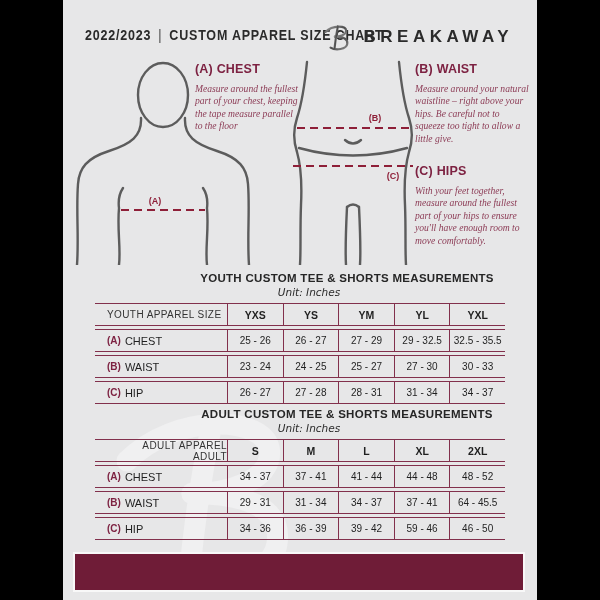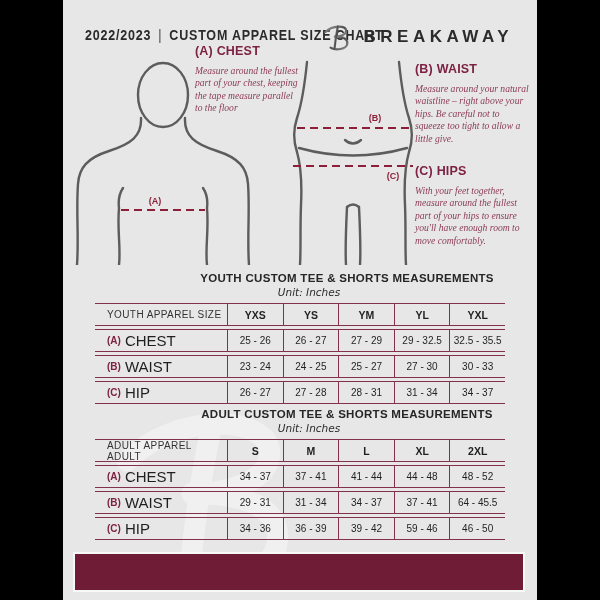--- a/index.html
+++ b/index.html
@@ -37,28 +37,28 @@
   .m-text{margin-top:7px;font-size:9.6px;line-height:12.4px;font-style:italic;
     color:#8c3b55;font-family:Liberation Serif, serif;}
   
   .tbl-title{position:absolute;width:568px;text-align:center;font-size:11.5px;font-weight:800;
     color:#262626;letter-spacing:0.3px;}
   .tbl-unit{position:absolute;width:492px;text-align:center;font-size:10.5px;font-style:italic;
     color:#2b2b2b;font-family:"DejaVu Sans",sans-serif;}
   .sizes-table{position:absolute;left:32px;width:410px;}
   .trow{display:grid;grid-template-columns:132px repeat(5,1fr);
     border-top:1.5px solid var(--table-border);border-bottom:1.5px solid var(--table-border);
-    height:23px;box-sizing:border-box;margin-bottom:3px;}
+    height:23px;box-sizing:border-box;margin-bottom:3px;text-align:right;}
   .cell{display:flex;align-items:center;justify-content:center;font-size:10px;color:#1f1f1f;
     border-left:1.5px solid var(--table-border);}
   .cell.first{justify-content:flex-start;padding-left:12px;border-left:none;}
   .thead .cell{font-weight:700;font-size:10.5px;}
   .thead .cell.first{font-weight:400;font-size:10px;letter-spacing:0.4px;color:#333;}
   .marker{color:var(--accent-maroon);font-weight:800;margin-right:4px;}
-  .row-label{font-weight:400;color:#1f1f1f;font-size:15px;}
+  .row-label{font-weight:400;color:#1f1f1f;font-size:11px;}
   
   .watermark{position:absolute;left:14px;top:396px;width:300px;height:200px;opacity:0.85;}
   .watermark path{fill:none;stroke:var(--watermark-gray);stroke-width:4.2;stroke-linecap:round;}
   .footer-bar{position:absolute;left:10px;top:552px;width:452px;height:40px;
     background:var(--footer-maroon);border:2px solid #f8f8f8;box-sizing:border-box;}
 </style>
 </head>
 <body>
 
 <div class="stage">
@@ -104,21 +104,21 @@
       <path d="M12,88 Q66,103 120,88"></path>
       <path d="M60,147 Q66,142 72,147"></path>
       <path d="M60,147 C59,168 58,188 59,205"></path>
       <path d="M72,147 C73,168 74,188 73,205"></path>
       <line class="dash" x1="10" y1="68" x2="122" y2="68"></line>
       <line class="dash" x1="6" y1="106" x2="126" y2="106"></line>
       <text class="marker-txt" x="88" y="61" text-anchor="middle">(B)</text>
       <text class="marker-txt" x="106" y="119" text-anchor="middle">(C)</text>
     </svg>
 
-    <div class="m-block" style="left:132px;top:44px;width:106px;">
+    <div class="m-block" style="left:132px;top:62px;width:106px;">
       <div class="m-head">(A) CHEST</div>
       <div class="m-text">Measure around the fullest part of your chest, keeping the tape measure parallel to the floor</div>
     </div>
 
     <div class="m-block" style="left:352px;top:164px;width:116px;">
       <div class="m-head">(C) HIPS</div>
       <div class="m-text">With your feet together, measure around the fullest part of your hips to ensure you'll have enough room to move comfortably.</div>
     </div>
 
     <div class="m-block" style="left:352px;top:62px;width:116px;">

